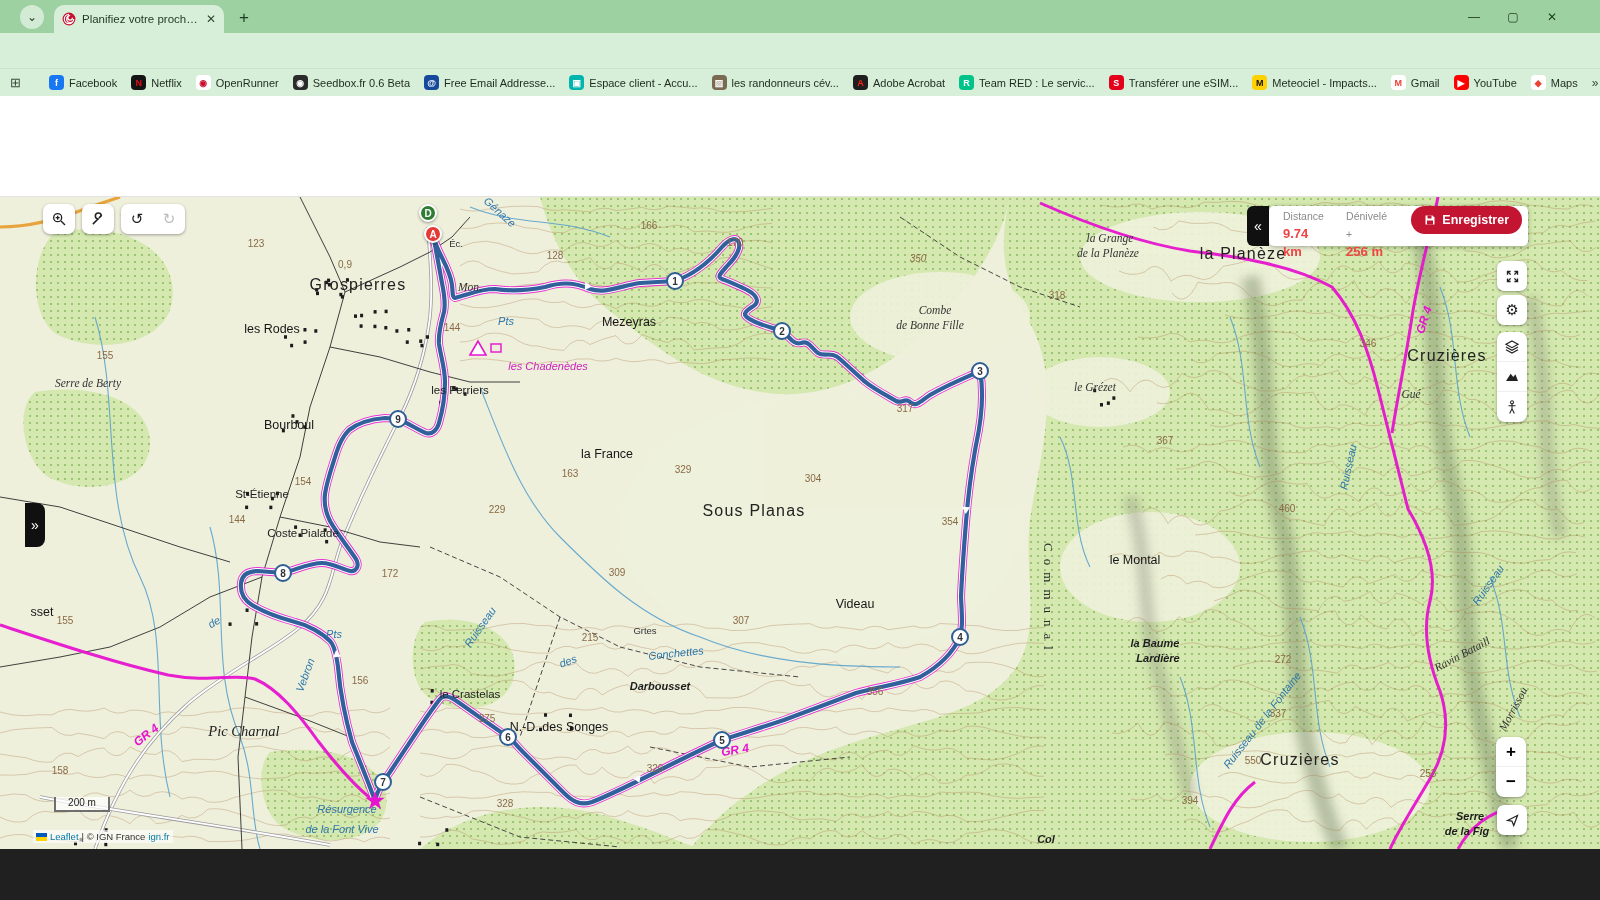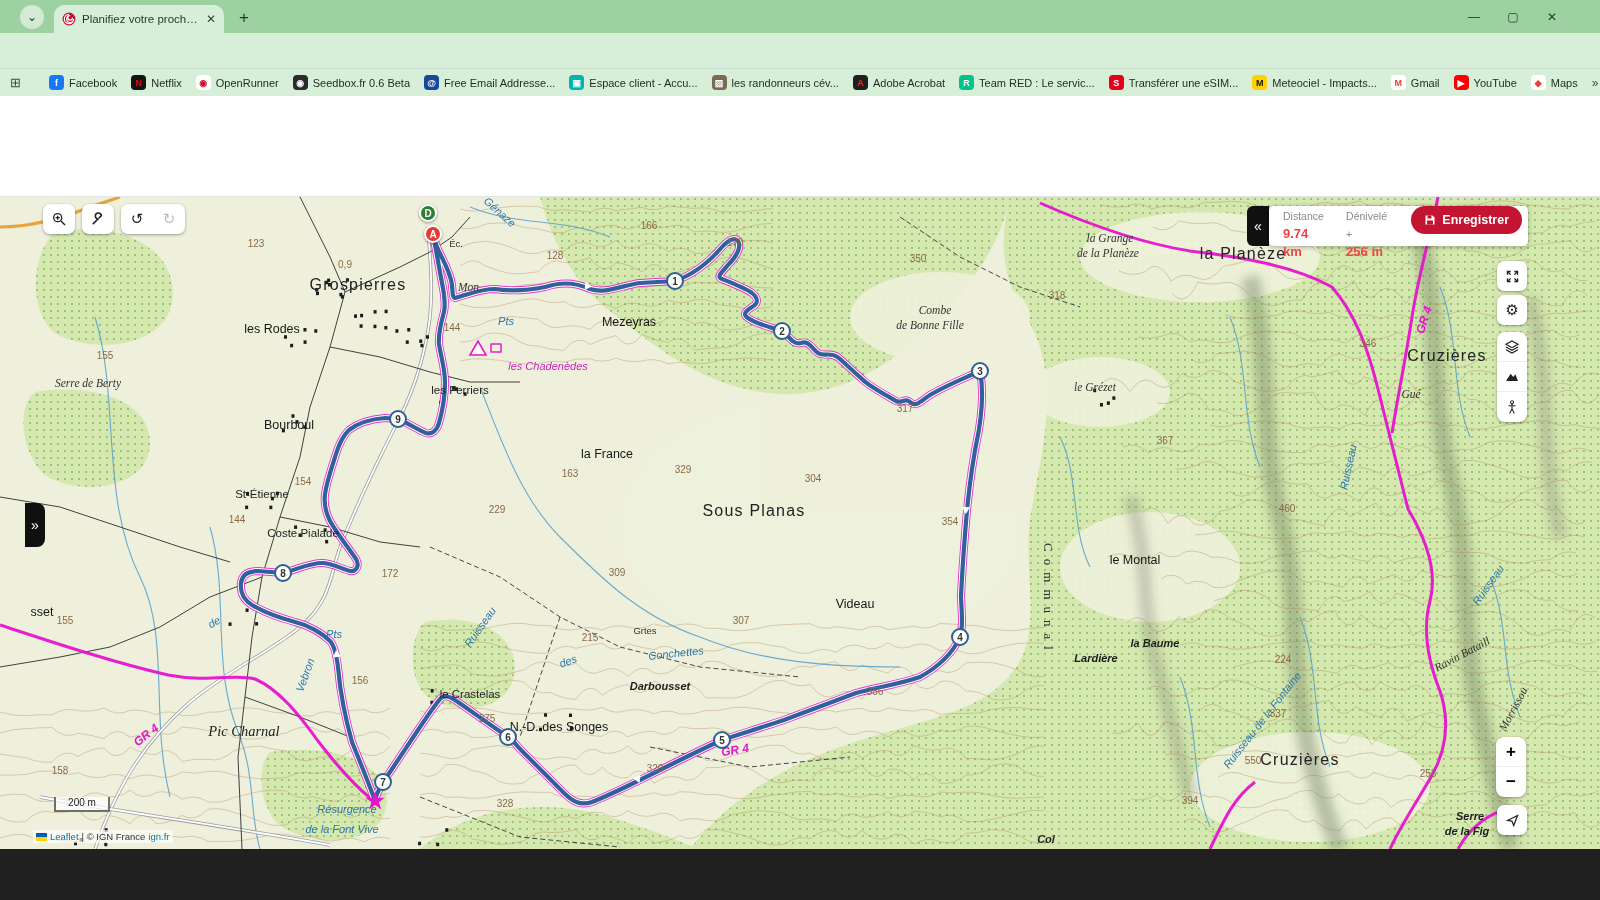--- a/index.html
+++ b/index.html
@@ -497,21 +497,21 @@
         <span class="ml c-blue" style="left: 342px; top: 632px; transform: translate(-50%, -50%);">de la Font Vive</span>
         <span class="ml c-hamlet" style="left: 935px; top: 113px; transform: translate(-50%, -50%);">Combe</span>
         <span class="ml c-hamlet" style="left: 930px; top: 128px; transform: translate(-50%, -50%);">de Bonne Fille</span>
         <span class="ml c-hamlet" style="left: 1095px; top: 190px; transform: translate(-50%, -50%); font-style: italic;">le Grézet</span>
         <span class="ml c-hamlet" style="left: 1110px; top: 41px; transform: translate(-50%, -50%);">la Grange</span>
         <span class="ml c-hamlet" style="left: 1108px; top: 56px; transform: translate(-50%, -50%);">de la Planèze</span>
         <span class="ml c-place-lg" style="left: 1243px; top: 57px; transform: translate(-50%, -50%);">la Planèze</span>
         <span class="ml c-place-lg" style="left: 1447px; top: 159px; transform: translate(-50%, -50%);">Cruzières</span>
         <span class="ml c-place" style="left: 1135px; top: 363px; transform: translate(-50%, -50%);">le Montal</span>
         <span class="ml c-bold-it" style="left: 1155px; top: 446px; transform: translate(-50%, -50%);">la Baume</span>
-        <span class="ml c-bold-it" style="left: 1096px; top: 461px; transform: translate(-50%, -50%);">Lardière</span>
+        <span class="ml c-bold-it" style="left: 1158px; top: 461px; transform: translate(-50%, -50%);">Lardière</span>
         <span class="ml c-place-lg" style="left: 1300px; top: 563px; transform: translate(-50%, -50%);">Cruzières</span>
         <span class="ml c-place-sp" style="left: 1048px; top: 403px; transform: translate(-50%, -50%) rotate(90deg);">Communal</span>
         <span class="ml c-gr" style="left: 146px; top: 538px; transform: translate(-50%, -50%) rotate(-38deg);">GR 4</span>
         <span class="ml c-gr" style="left: 735px; top: 553px; transform: translate(-50%, -50%) rotate(-10deg);">GR 4</span>
         <span class="ml c-gr" style="left: 1424px; top: 123px; transform: translate(-50%, -50%) rotate(-72deg);">GR 4</span>
         <span class="ml c-hamlet" style="left: 1411px; top: 197px; transform: translate(-50%, -50%);">Gué</span>
         <span class="ml c-hamlet" style="left: 1462px; top: 457px; transform: translate(-50%, -50%) rotate(-28deg);">Ravin Bataill</span>
         <span class="ml c-hamlet" style="left: 1513px; top: 512px; transform: translate(-50%, -50%) rotate(-62deg);">Morrissou</span>
         <span class="ml c-blue" style="left: 1348px; top: 270px; transform: translate(-50%, -50%) rotate(-78deg);">Ruisseau</span>
         <span class="ml c-blue" style="left: 1488px; top: 388px; transform: translate(-50%, -50%) rotate(-55deg);">Ruisseau</span>
@@ -525,41 +525,41 @@
         <span class="ml c-tiny" style="left: 456px; top: 46px; transform: translate(-50%, -50%);">Éc.</span>
         <span class="ml c-blue" style="left: 500px; top: 15px; transform: translate(-50%, -50%) rotate(42deg);">Génaze</span>
         <span class="ml c-place" style="left: 42px; top: 415px; transform: translate(-50%, -50%);">sset</span>
         <span class="ml c-blue" style="left: 214px; top: 425px; transform: translate(-50%, -50%) rotate(-30deg);">de</span>
         <span class="ml c-blue" style="left: 305px; top: 478px; transform: translate(-50%, -50%) rotate(-70deg);">Vebron</span>
         <span class="ml c-num" style="left: 256px; top: 46px; transform: translate(-50%, -50%);">123</span>
         <span class="ml c-num" style="left: 345px; top: 67px; transform: translate(-50%, -50%);">0,9</span>
         <span class="ml c-num" style="left: 555px; top: 58px; transform: translate(-50%, -50%);">128</span>
         <span class="ml c-num" style="left: 649px; top: 28px; transform: translate(-50%, -50%);">166</span>
         <span class="ml c-num" style="left: 735px; top: 45px; transform: translate(-50%, -50%);">170</span>
-        <span class="ml c-num" style="left: 918px; top: 61px; transform: translate(-50%, -50%);">350</span>
+        <span class="ml c-num" style="left: 918px; top: 61px; transform: translate(-50%, -50%); font-style: italic;">350</span>
         <span class="ml c-num" style="left: 1057px; top: 98px; transform: translate(-50%, -50%);">318</span>
         <span class="ml c-num" style="left: 452px; top: 130px; transform: translate(-50%, -50%);">144</span>
         <span class="ml c-num" style="left: 105px; top: 158px; transform: translate(-50%, -50%);">155</span>
         <span class="ml c-num" style="left: 1368px; top: 146px; transform: translate(-50%, -50%);">346</span>
         <span class="ml c-num" style="left: 303px; top: 284px; transform: translate(-50%, -50%);">154</span>
         <span class="ml c-num" style="left: 237px; top: 322px; transform: translate(-50%, -50%);">144</span>
         <span class="ml c-num" style="left: 390px; top: 376px; transform: translate(-50%, -50%);">172</span>
         <span class="ml c-num" style="left: 497px; top: 312px; transform: translate(-50%, -50%);">229</span>
         <span class="ml c-num" style="left: 570px; top: 276px; transform: translate(-50%, -50%);">163</span>
         <span class="ml c-num" style="left: 683px; top: 272px; transform: translate(-50%, -50%);">329</span>
         <span class="ml c-num" style="left: 617px; top: 375px; transform: translate(-50%, -50%);">309</span>
         <span class="ml c-num" style="left: 813px; top: 281px; transform: translate(-50%, -50%);">304</span>
         <span class="ml c-num" style="left: 741px; top: 423px; transform: translate(-50%, -50%);">307</span>
         <span class="ml c-num" style="left: 590px; top: 440px; transform: translate(-50%, -50%);">215</span>
         <span class="ml c-num" style="left: 905px; top: 211px; transform: translate(-50%, -50%);">317</span>
         <span class="ml c-num" style="left: 950px; top: 324px; transform: translate(-50%, -50%);">354</span>
         <span class="ml c-num" style="left: 875px; top: 494px; transform: translate(-50%, -50%);">356</span>
         <span class="ml c-num" style="left: 1165px; top: 243px; transform: translate(-50%, -50%);">367</span>
         <span class="ml c-num" style="left: 1287px; top: 311px; transform: translate(-50%, -50%);">460</span>
-        <span class="ml c-num" style="left: 1283px; top: 462px; transform: translate(-50%, -50%);">224</span>
+        <span class="ml c-num" style="left: 1283px; top: 462px; transform: translate(-50%, -50%);">272</span>
         <span class="ml c-num" style="left: 1278px; top: 516px; transform: translate(-50%, -50%);">337</span>
         <span class="ml c-num" style="left: 1253px; top: 563px; transform: translate(-50%, -50%);">550</span>
         <span class="ml c-num" style="left: 1190px; top: 603px; transform: translate(-50%, -50%);">394</span>
         <span class="ml c-num" style="left: 1428px; top: 576px; transform: translate(-50%, -50%);">253</span>
         <span class="ml c-num" style="left: 487px; top: 521px; transform: translate(-50%, -50%);">275</span>
         <span class="ml c-num" style="left: 655px; top: 571px; transform: translate(-50%, -50%);">320</span>
         <span class="ml c-num" style="left: 505px; top: 606px; transform: translate(-50%, -50%);">328</span>
         <span class="ml c-num" style="left: 360px; top: 483px; transform: translate(-50%, -50%);">156</span>
         <span class="ml c-num" style="left: 60px; top: 573px; transform: translate(-50%, -50%);">158</span>
         <span class="ml c-num" style="left: 65px; top: 423px; transform: translate(-50%, -50%);">155</span>

